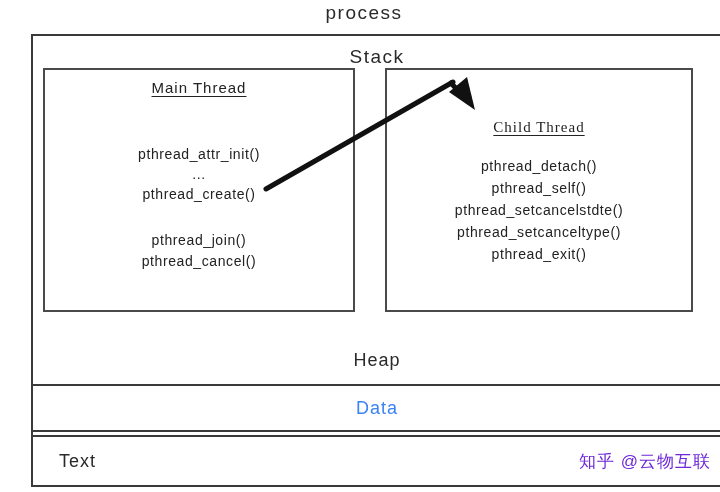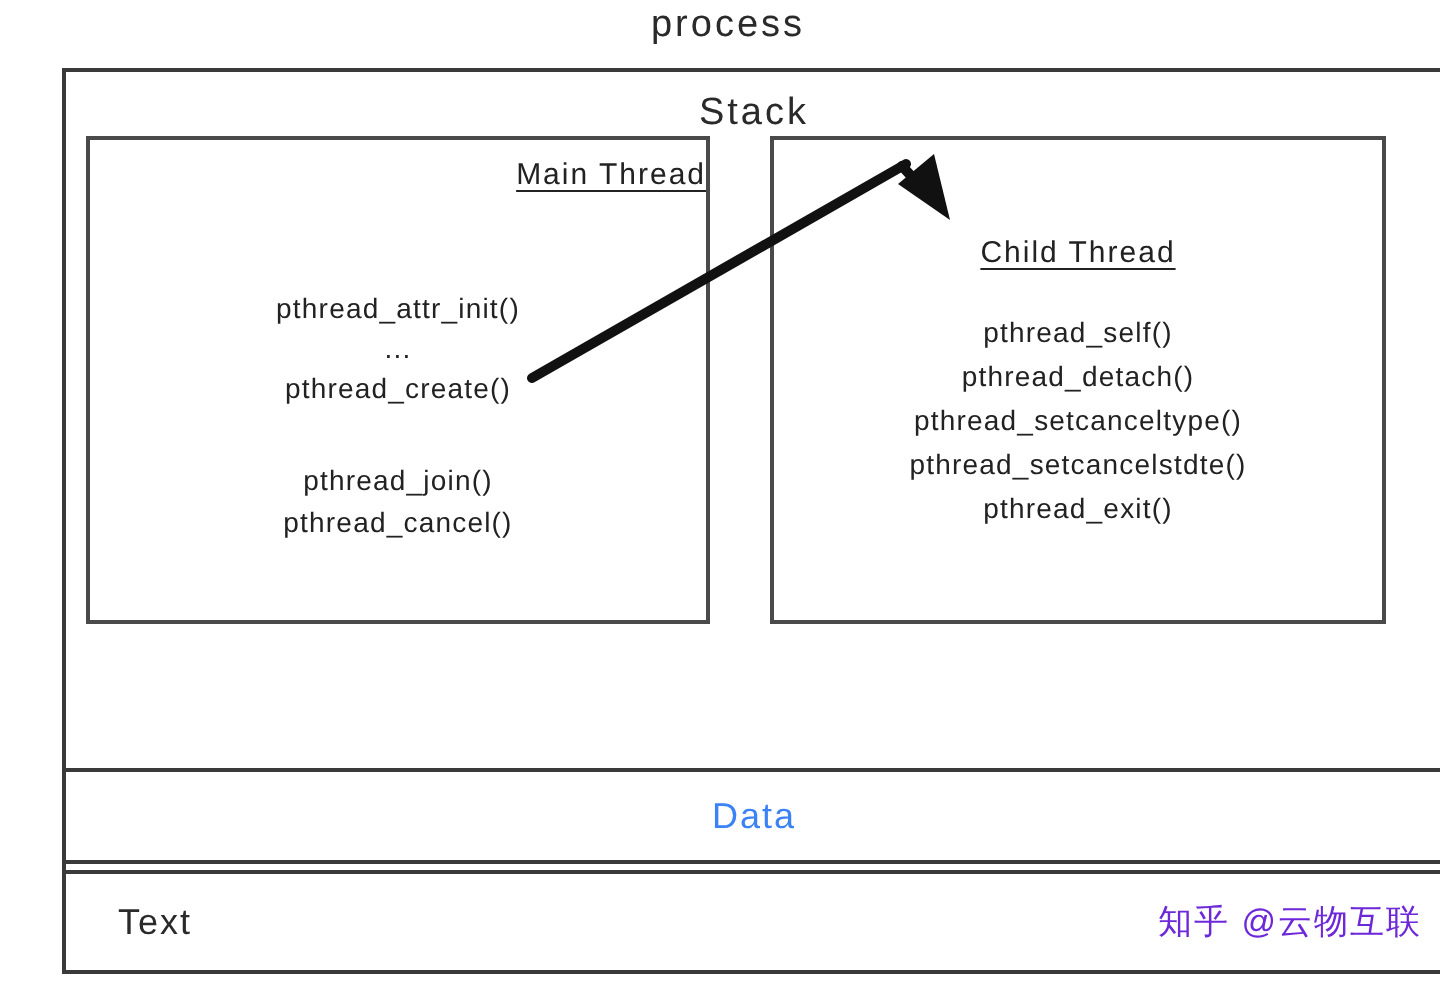--- a/index.html
+++ b/index.html
@@ -32,22 +32,22 @@
     border: 2px solid #4a4a4a; background: #ffffff;
   }
   .thread-box.main  { left: 10px;  width: 312px; }
   .thread-box.child { left: 352px; width: 308px; }
 
   .thread-title {
     position: absolute; left: 0; width: 100%; height: 22px; line-height: 22px;
     text-align: center; font-size: 15px; letter-spacing: 1px;
     text-decoration: underline; text-underline-offset: 3px; color: #222;
   }
-  .thread-box.main  .thread-title { top: 7px; text-align: right; }
-  .thread-box.child .thread-title { top: 46px; }
+  .thread-box.main  .thread-title { top: 7px; }
+  .thread-box.child .thread-title { top: 46px; font-family: Liberation Serif, serif; }
 
   .fn-block { position: absolute; left: 0; width: 100%; text-align: center;
     font-size: 14px; letter-spacing: 0.6px; color: #222; }
   .fn-block .fn-line { line-height: 20px; }
   .main-block-1 { top: 74px; }
   .main-block-2 { top: 160px; }
   .main-block-2 .fn-line { line-height: 21px; }
   .child-block  { top: 85px; }
   .child-block .fn-line { line-height: 22px; }
 
@@ -102,28 +102,29 @@
       <div class="fn-block main-block-1">
         <div class="fn-line">pthread_attr_init()</div>
         <div class="fn-line">...</div>
         <div class="fn-line">pthread_create()</div>
       </div>
     </div>
 
     <div class="thread-box child">
       <div class="thread-title">Child Thread</div>
       <div class="fn-block child-block">
+        <div class="fn-line">pthread_detach()</div>
         <div class="fn-line">pthread_self()</div>
-        <div class="fn-line">pthread_detach()</div>
+        <div class="fn-line">pthread_setcancelstdte()</div>
         <div class="fn-line">pthread_setcanceltype()</div>
-        <div class="fn-line">pthread_setcancelstdte()</div>
         <div class="fn-line">pthread_exit()</div>
       </div>
     </div>
 
+    <div class="heap-label">Heap</div>
 
     <div class="divider divider-heap"></div>
 
     <div class="data-row">
       <span>Data</span>
     </div>
 
     <div class="divider divider-data-a"></div>
     <div class="divider divider-data-b"></div>
 

